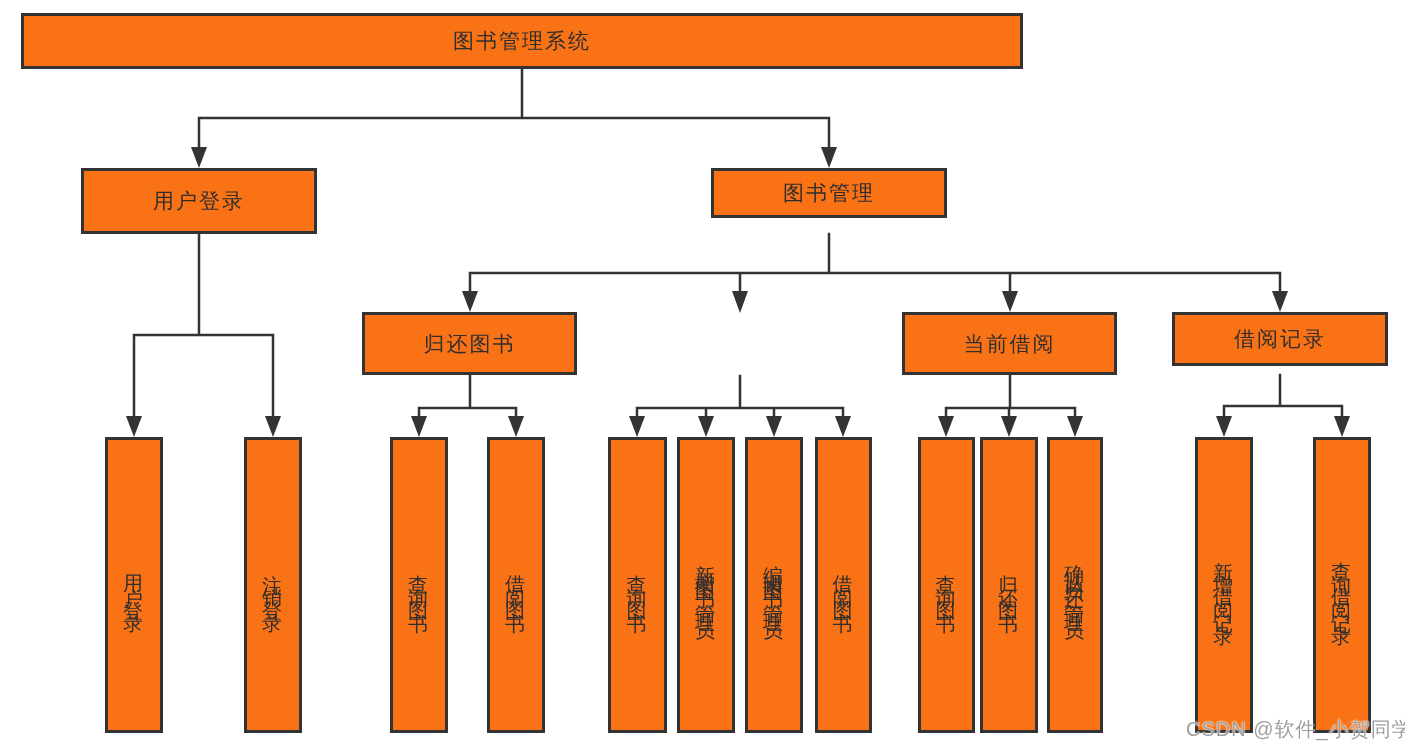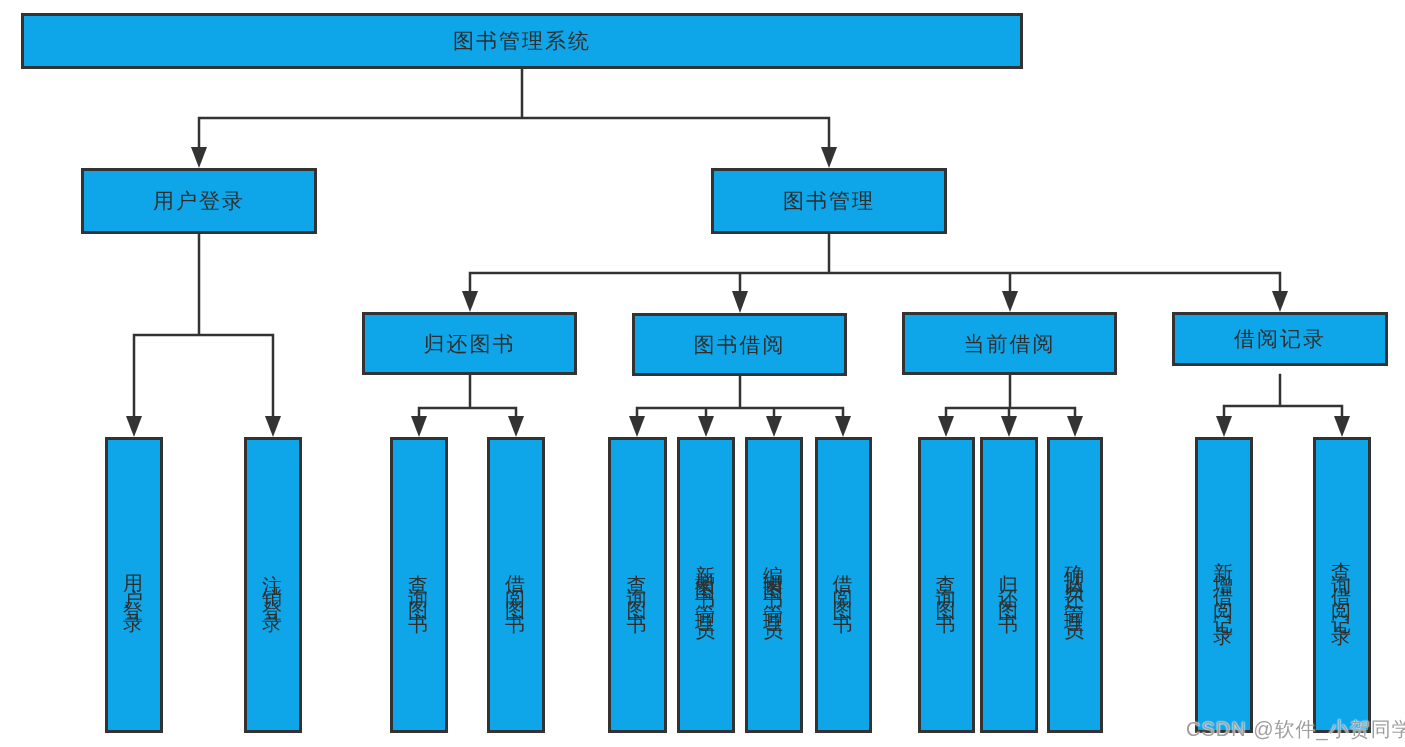--- a/index.html
+++ b/index.html
@@ -8,21 +8,21 @@
     width:1405px; height:747px;
     background:#ffffff;
     font-family:"Liberation Sans","DejaVu Sans",sans-serif;
     overflow:hidden;
   }
   .connectors { position:absolute; left:0; top:0; z-index:1; }
   .node {
     position:absolute;
     box-sizing:border-box;
     border:3px solid #333333;
-    background:#0ea5e9;
+    background:#f97316;
     color:#2e2e2e;
     display:flex;
     align-items:center;
     justify-content:center;
     font-size:21px;
     z-index:2;
     letter-spacing:2px;
     text-align:right;
   }
   .node.v {
@@ -81,31 +81,28 @@
   </svg>
 
   <div class="node" style="left:21px;top:13px;width:1002px;height:56px">
     <span>图书管理系统</span>
   </div>
 
   <div class="node" style="left:81px;top:168px;width:236px;height:66px">
     <span>用户登录</span>
   </div>
 
-  <div class="node" style="left:711px;top:168px;width:236px;height:66px">
+  <div class="node" style="left:711px;top:168px;width:236px;height:50px">
     <span>图书管理</span>
   </div>
 
   <div class="node" style="left:362px;top:312px;width:215px;height:63px">
     <span>归还图书</span>
   </div>
 
-  <div class="node" style="left:632px;top:313px;width:215px;height:63px">
-    <span>图书借阅</span>
-  </div>
 
   <div class="node" style="left:902px;top:312px;width:215px;height:63px">
     <span>当前借阅</span>
   </div>
 
   <div class="node" style="left:1172px;top:312px;width:216px;height:54px">
     <span>借阅记录</span>
   </div>
 
   <div class="node v" style="left:105px;top:437px;width:58px;height:296px">

